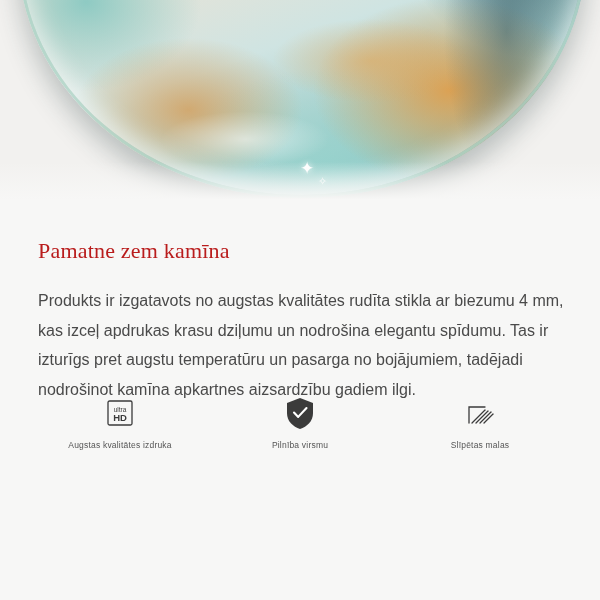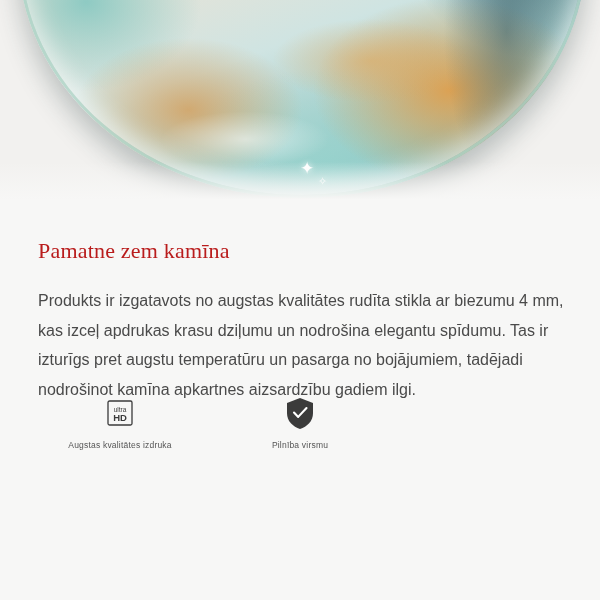--- a/index.html
+++ b/index.html
@@ -181,16 +181,30 @@
       <div class="glyph">
         <svg width="36" height="40" viewBox="0 0 36 40">
           <path d="M18 4 L31 9 v10 c0 8.5 -6 13.5 -13 16 c-7 -2.5 -13 -7.5 -13 -16 V9 Z" fill="#3b3b3b"></path>
           <path d="M12 18.5 l4.2 4.4 L24.5 14" fill="none" stroke="#ffffff" stroke-width="2.1" stroke-linecap="round" stroke-linejoin="round"></path>
         </svg>
       </div>
       <div class="caption">Pilnība virsmu</div>
     </div>
 
 
+    <div class="feature">
+      <div class="glyph">
+        <svg width="40" height="34" viewBox="0 0 40 34">
+          <g stroke="#3b3b3b" stroke-width="1.3" fill="none" stroke-linecap="round">
+            <path d="M9 26 V10 L25 10"></path>
+            <path d="M12 26 L25 13"></path>
+            <path d="M16 26 L28 14"></path>
+            <path d="M20 26 L31 15"></path>
+            <path d="M24 26 L33 17"></path>
+          </g>
+        </svg>
+      </div>
+      <div class="caption">Slīpētas malas</div>
+    </div>
 
 
   </div>
 </div>
 
 </body></html>

